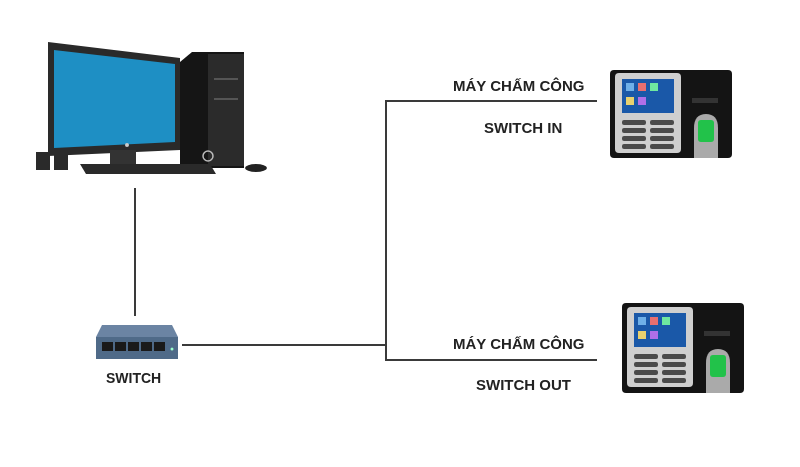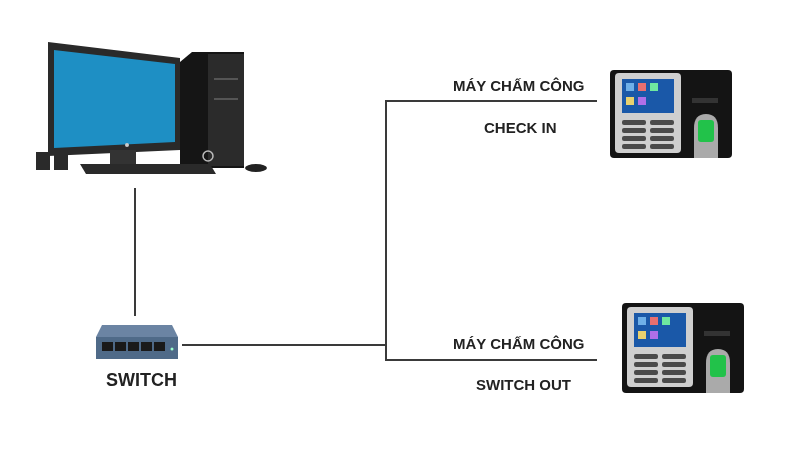--- a/index.html
+++ b/index.html
@@ -1,20 +1,20 @@
 <!DOCTYPE html>
 <html><head>
 <meta charset="utf-8">
 <style>
   html, body { margin:0; padding:0; background:#ffffff; }
   body { width:800px; height:467px; position:relative; overflow:hidden; font-family:"Liberation Sans", sans-serif; }
   .abs { position:absolute; }
   .line { position:absolute; background:#3a3a3a; }
   .label { position:absolute; font-weight:bold; font-size:15px; color:#222; white-space:nowrap; }
-  .switch-label { font-size:18px; }
+  .switch-label { font-size:14px; }
 </style>
 </head>
 <body>
 
 <div class="abs" style="left:30px;top:38px;width:250px;height:140px;">
   <svg width="250" height="140" viewBox="0 0 250 140">
 
     <polygon points="18,4 150,20 150,112 18,118" fill="#2a2a2a"></polygon>
     <polygon points="24,12 145,26 145,104 24,110" fill="#1e8fc4"></polygon>
     <rect x="80" y="112" width="26" height="14" fill="#333"></rect>
@@ -49,21 +49,21 @@
     <rect x="21" y="19" width="11" height="9" fill="#1a1a1a"></rect>
     <rect x="34" y="19" width="11" height="9" fill="#1a1a1a"></rect>
     <rect x="47" y="19" width="11" height="9" fill="#1a1a1a"></rect>
     <rect x="60" y="19" width="11" height="9" fill="#1a1a1a"></rect>
     <circle cx="78" cy="26" r="1.5" fill="#9fc"></circle>
   </svg>
 </div>
 <div class="label switch-label" style="left:106px;top:370px;">SWITCH</div>
 
 <div class="label" style="left:453px;top:77px;">MÁY CHẤM CÔNG</div>
-<div class="label" style="left:484px;top:119px;">CHECK IN</div>
+<div class="label" style="left:484px;top:119px;">SWITCH IN</div>
 
 <div class="abs" style="left:610px;top:70px;width:124px;height:90px;">
   <svg width="124" height="90" viewBox="0 0 124 90">
     <rect x="0" y="0" width="122" height="88" rx="4" fill="#141414"></rect>
     <rect x="5" y="3" width="66" height="80" rx="4" fill="#cfcfcf"></rect>
     <rect x="12" y="9" width="52" height="34" fill="#1a58a8"></rect>
     <rect x="16" y="13" width="8" height="8" fill="#6fb0e8"></rect>
     <rect x="28" y="13" width="8" height="8" fill="#e86f6f"></rect>
     <rect x="40" y="13" width="8" height="8" fill="#6fe8a0"></rect>
     <rect x="16" y="27" width="8" height="8" fill="#e8d16f"></rect>

